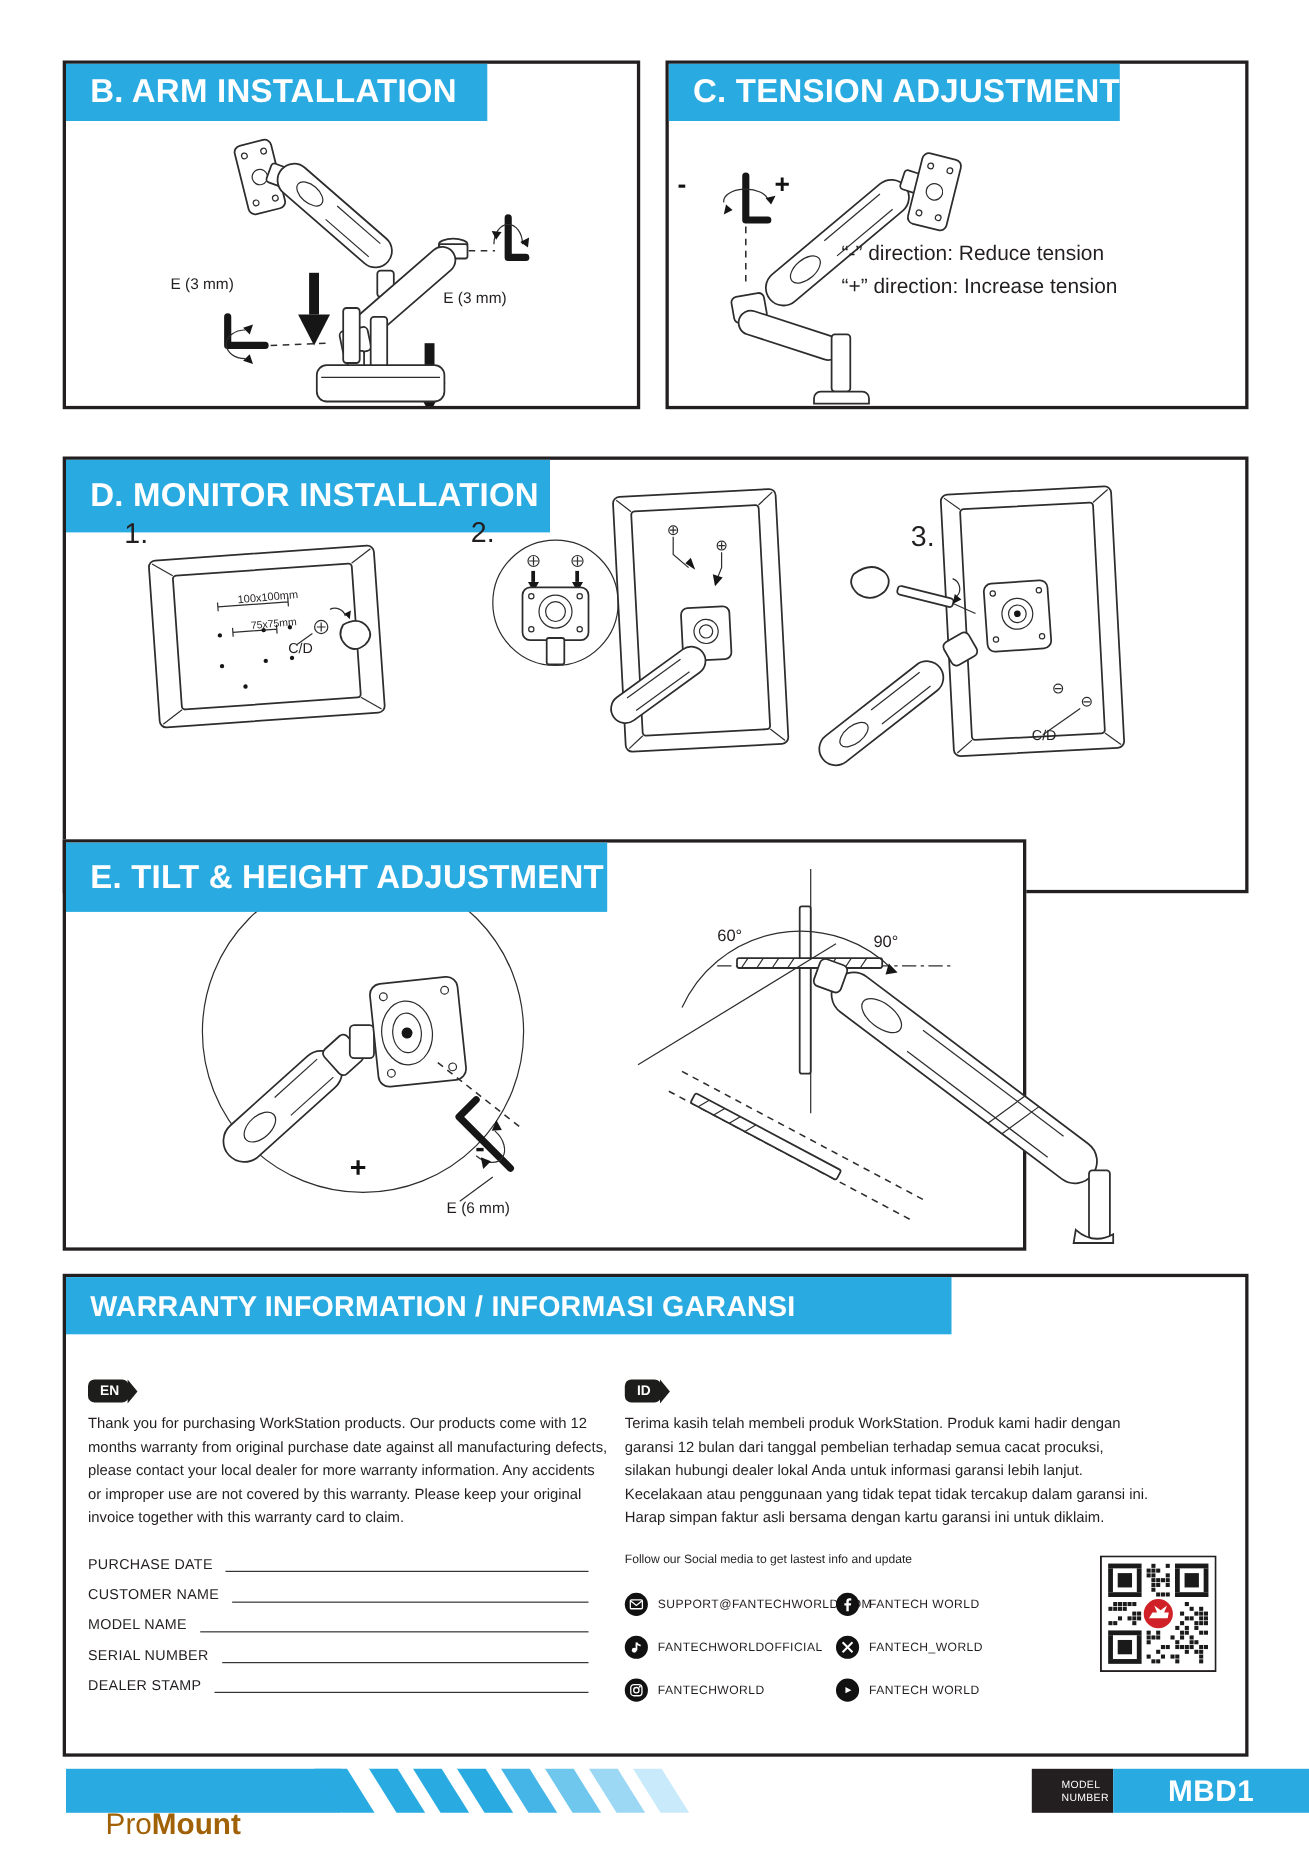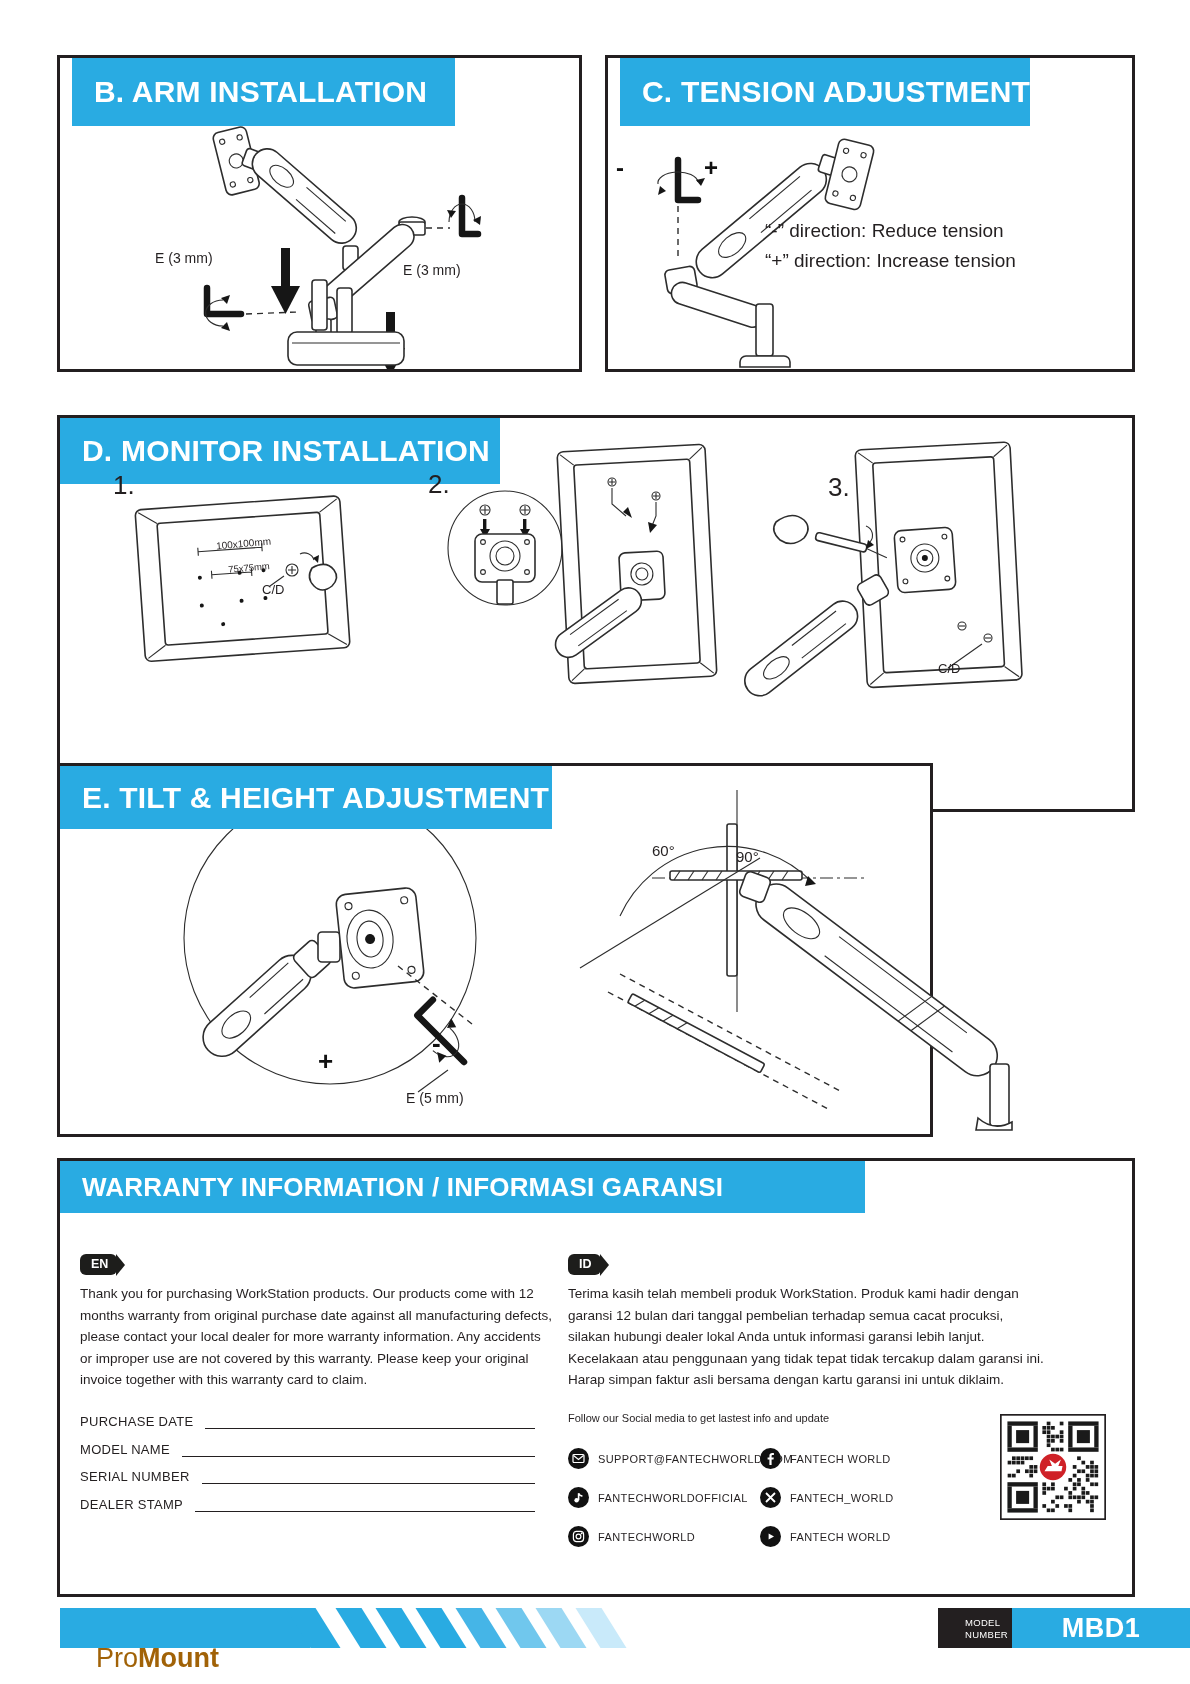--- a/index.html
+++ b/index.html
@@ -2,21 +2,21 @@
 <html><head>
 <meta charset="utf-8">
 <style>
   html,body{margin:0;padding:0;background:#fff;}
   .page{position:relative;width:1190px;height:1684px;background:#ffffff;
         font-family:"Liberation Sans",sans-serif;color:#231f20;overflow:hidden;}
   .box{position:absolute;background:#fff;border:3px solid #231f20;box-sizing:border-box;}
   .hdr{position:absolute;top:0;left:0;background:#29abe2;color:#fff;font-weight:bold;
        display:flex;align-items:center;padding-left:22px;box-sizing:border-box;
        white-space:nowrap;z-index:5;letter-spacing:.2px;}
-  .hdr-big{height:68px;font-size:30px;margin-left:12px;}
+  .hdr-big{height:52px;font-size:30px;}
   .art{position:absolute;z-index:1;}
   .lbl{position:absolute;font-size:14px;color:#231f20;white-space:nowrap;z-index:6;}
   .stepnum{position:absolute;font-size:26px;color:#231f20;z-index:6;}
   .dimlbl{position:absolute;font-size:10px;color:#231f20;white-space:nowrap;z-index:6;transform:rotate(-5deg);}
   .cdlbl{position:absolute;font-size:13px;color:#231f20;z-index:6;}
   .signbig{position:absolute;font-size:26px;font-weight:bold;color:#111;z-index:6;}
   .dirtext{position:absolute;font-size:19px;color:#231f20;white-space:nowrap;z-index:6;}
   .anglbl{position:absolute;font-size:15px;color:#231f20;z-index:6;}
   
   .tag{position:absolute;background:#1d1d1b;color:#fff;font-size:12.5px;font-weight:bold;
@@ -362,39 +362,43 @@
           <line class="thin" x1="90" y1="12" x2="250" y2="12"></line>
         <line class="thin" x1="200" y1="-20" x2="188" y2="20"></line>
           <line class="thin" x1="216" y1="-20" x2="204" y2="20"></line>
       </g>
       <rect class="ln" x="682" y="108" width="26" height="26" rx="5" transform="rotate(20 695 121)"></rect>
       <rect class="ln" x="930" y="298" width="19" height="62" rx="3"></rect>
       <path class="ln" d="M918,352 q16,14 34,4 l0,8 h-36 z"></path>
     </svg>
     <span class="signbig" style="left:258px;top:280px;">+</span>
     <span class="signbig" style="left:372px;top:262px;">-</span>
-    <span class="lbl" style="left:346px;top:324px;">E (5 mm)</span>
+    <span class="lbl" style="left:346px;top:324px;">E (6 mm)</span>
     <span class="anglbl" style="left:592px;top:76px;">60°</span>
-    <span class="anglbl" style="left:676px;top:82px;">90°</span>
+    <span class="anglbl" style="left:734px;top:82px;">90°</span>
   </div>
 
   <div class="box" style="left:57px;top:1158px;width:1078px;height:439px;">
     <div class="hdr" style="width:805px;height:52px;font-size:26px;">
       <span>WARRANTY INFORMATION / INFORMASI GARANSI</span>
     </div>
 
     <span class="tag" style="left:20px;top:93px;">EN</span>
     <div class="para" style="left:20px;top:122px;width:472px;">Thank you for purchasing WorkStation products. Our products come with 12 months warranty from original purchase date against all manufacturing defects, please contact your local dealer for more warranty information. Any accidents or improper use are not covered by this warranty. Please keep your original invoice together with this warranty card to claim.</div>
 
     <span class="tag" style="left:508px;top:93px;">ID</span>
     <div class="para" style="left:508px;top:122px;width:478px;">Terima kasih telah membeli produk WorkStation. Produk kami hadir dengan garansi 12 bulan dari tanggal pembelian terhadap semua cacat procuksi, silakan hubungi dealer lokal Anda untuk informasi garansi lebih lanjut. Kecelakaan atau penggunaan yang tidak tepat tidak tercakup dalam garansi ini. Harap simpan faktur asli bersama dengan kartu garansi ini untuk diklaim.</div>
 
     <div class="fields">
       <div class="frow">
         <span class="flabel">PURCHASE DATE</span>
+        <span class="fline"></span>
+      </div>
+      <div class="frow">
+        <span class="flabel">CUSTOMER NAME</span>
         <span class="fline"></span>
       </div>
       <div class="frow">
         <span class="flabel">MODEL NAME</span>
         <span class="fline"></span>
       </div>
       <div class="frow">
         <span class="flabel">SERIAL NUMBER</span>
         <span class="fline"></span>
       </div>

